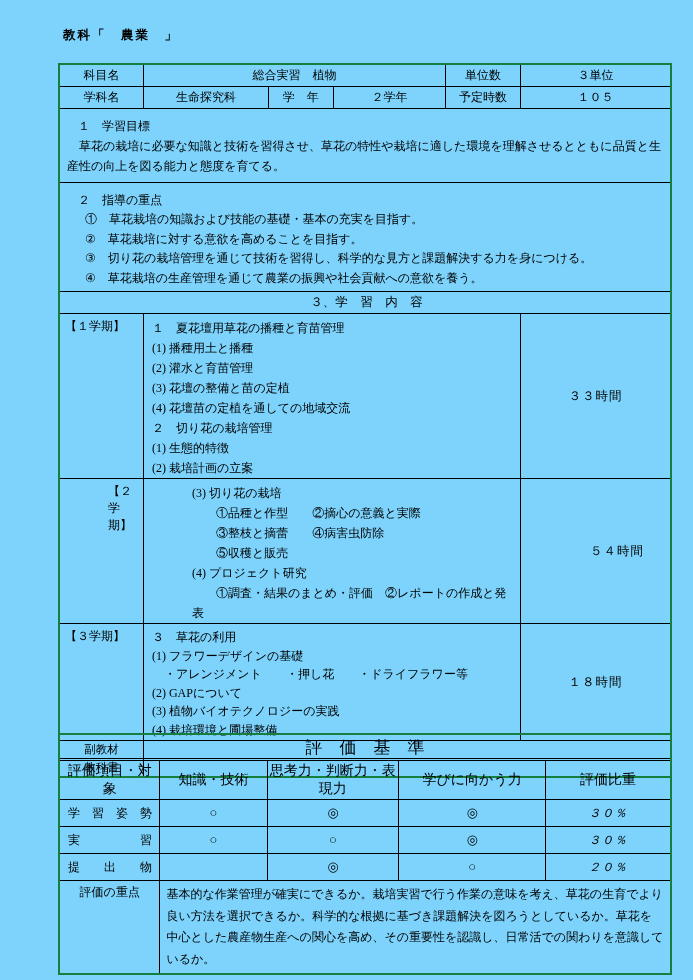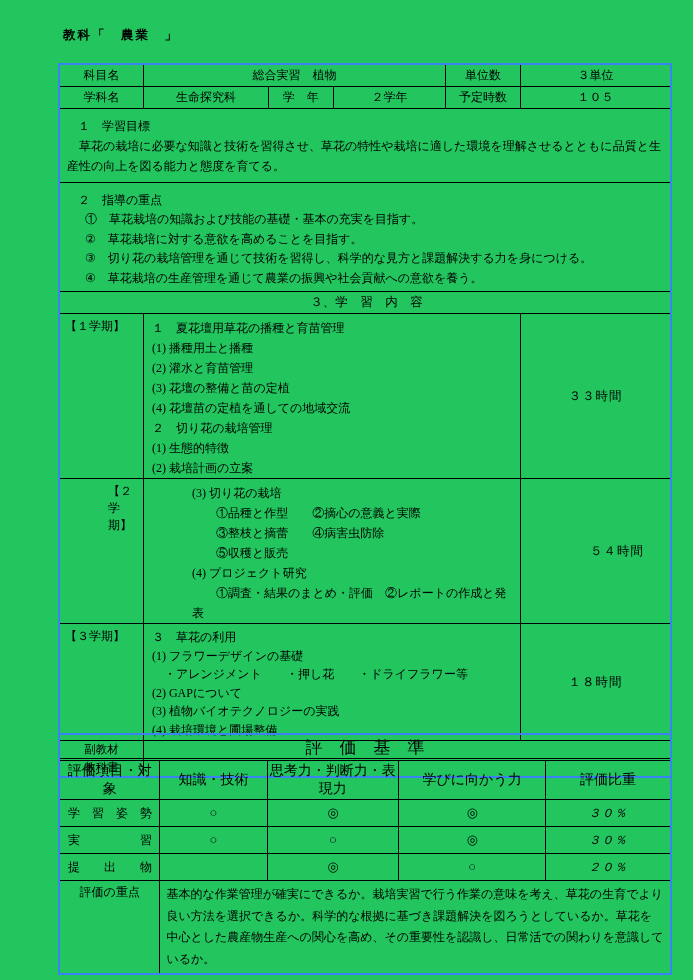--- a/index.html
+++ b/index.html
@@ -1,29 +1,29 @@
 <!DOCTYPE html>
 <html><head>
 <meta charset="utf-8">
 <style>
   html,body { margin:0; padding:0; background:#e8e8e8; }
   .page {
     position:relative; width:693px; height:980px; margin:0 auto;
-    background:#22c55e; color:#000;
+    background:#7dd3fc; color:#000;
     font-family:"Liberation Serif","DejaVu Serif",serif;
     overflow:hidden;
   }
   .doc-title {
     position:absolute; left:63px; top:27px;
     font-size:12.5px; font-weight:bold; letter-spacing:2px;
   }
   table { border-collapse:collapse; table-layout:fixed; }
   .main-table, .eval-table {
     position:absolute; left:58px; width:614px;
-    border:2px solid #3b82f6;
+    border:2px solid #15803d;
   }
   .main-table { top:63px; }
   .eval-table  { top:733px; }
   td { border:1px solid #000; font-size:12px; padding:1px 5px; vertical-align:middle; overflow:hidden; }
   .c { text-align:center; }
   
   tr.r-head1 td, tr.r-head2 td { height:19px; }
   tr.r-goals td { height:62px; }
   tr.r-prior td { height:92px; }
   tr.r-ch td    { height:19px; font-size:12.5px; padding-left:8px;text-align:center; }

